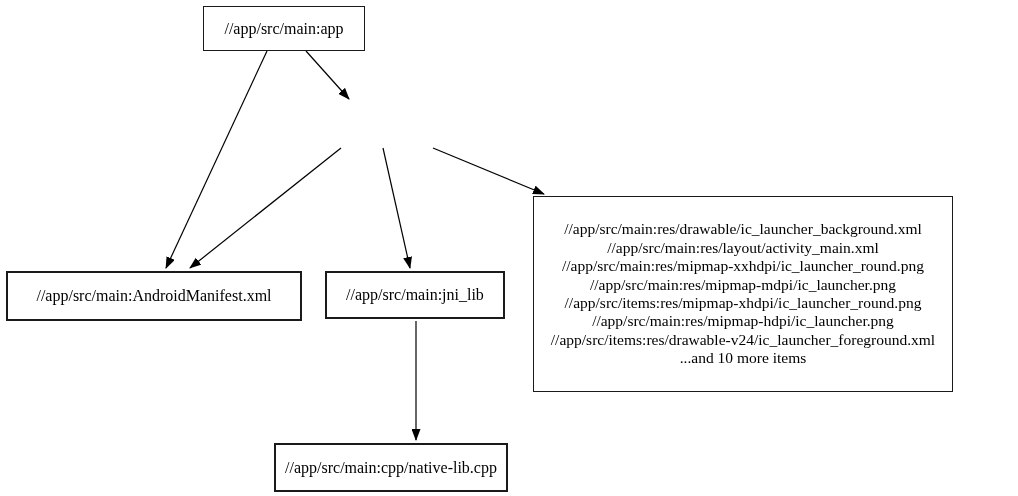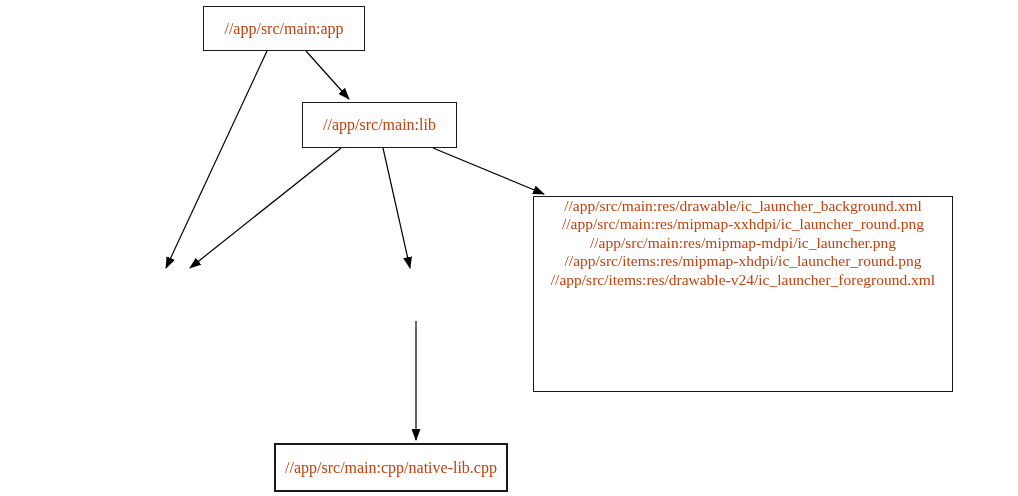--- a/index.html
+++ b/index.html
@@ -6,21 +6,21 @@
     margin: 0;
     padding: 0;
     background: #ffffff;
   }
   .canvas {
     position: relative;
     width: 1018px;
     height: 496px;
     background: #ffffff;
     font-family: "Liberation Serif", "DejaVu Serif", serif;
-    color: #c2410c;
+    color: #000000;
     overflow: hidden;
   }
   .edges {
     position: absolute;
     left: 0;
     top: 0;
     width: 1018px;
     height: 496px;
     pointer-events: none;
   }
@@ -39,21 +39,21 @@
   .node-app      { left: 203px; top: 6px;   width: 162px; height: 45px; }
   .node-lib      { left: 302px; top: 102px; width: 155px; height: 46px; }
   .node-manifest { left: 6px;   top: 271px; width: 296px; height: 50px; border-width: 2px; }
   .node-jni      { left: 325px; top: 271px; width: 180px; height: 48px; border-width: 2px; }
   .node-native   { left: 274px; top: 443px; width: 234px; height: 49px; border-width: 2px; }
   .node-res {
     left: 533px; top: 196px; width: 420px; height: 196px;
     flex-direction: column;
     font-size: 15.5px;
     line-height: 18.4px;
-    justify-content: flex-start;
+    justify-content: center;
   }
   .res-line { display: block; }
 </style>
 </head>
 <body>
 
 <div class="canvas">
 
   <svg class="edges" viewBox="0 0 1018 496" xmlns="http://www.w3.org/2000/svg">
     <defs>
@@ -66,31 +66,37 @@
     <line x1="341" y1="148" x2="190" y2="268" stroke="#000000" stroke-width="1.2" marker-end="url(#arrow)"></line>
     <line x1="383" y1="148" x2="410" y2="268" stroke="#000000" stroke-width="1.2" marker-end="url(#arrow)"></line>
     <line x1="433" y1="148" x2="544" y2="194" stroke="#000000" stroke-width="1.2" marker-end="url(#arrow)"></line>
     <line x1="416" y1="321" x2="416" y2="440" stroke="#000000" stroke-width="1.2" marker-end="url(#arrow)"></line>
   </svg>
 
   <div class="node node-app">
     <span>//app/src/main:app</span>
   </div>
 
-  <div class="node node-lib">
-    <span>//app/src/main:lib</span>
+
+  <div class="node node-manifest">
+    <span>//app/src/main:AndroidManifest.xml</span>
   </div>
 
-
+  <div class="node node-jni">
+    <span>//app/src/main:jni_lib</span>
+  </div>
 
   <div class="node node-res">
     <span class="res-line">//app/src/main:res/drawable/ic_launcher_background.xml</span>
+    <span class="res-line">//app/src/main:res/layout/activity_main.xml</span>
     <span class="res-line">//app/src/main:res/mipmap-xxhdpi/ic_launcher_round.png</span>
     <span class="res-line">//app/src/main:res/mipmap-mdpi/ic_launcher.png</span>
     <span class="res-line">//app/src/items:res/mipmap-xhdpi/ic_launcher_round.png</span>
+    <span class="res-line">//app/src/main:res/mipmap-hdpi/ic_launcher.png</span>
     <span class="res-line">//app/src/items:res/drawable-v24/ic_launcher_foreground.xml</span>
+    <span class="res-line">...and 10 more items</span>
   </div>
 
   <div class="node node-native">
     <span>//app/src/main:cpp/native-lib.cpp</span>
   </div>
 
 </div>
 
 </body></html>

